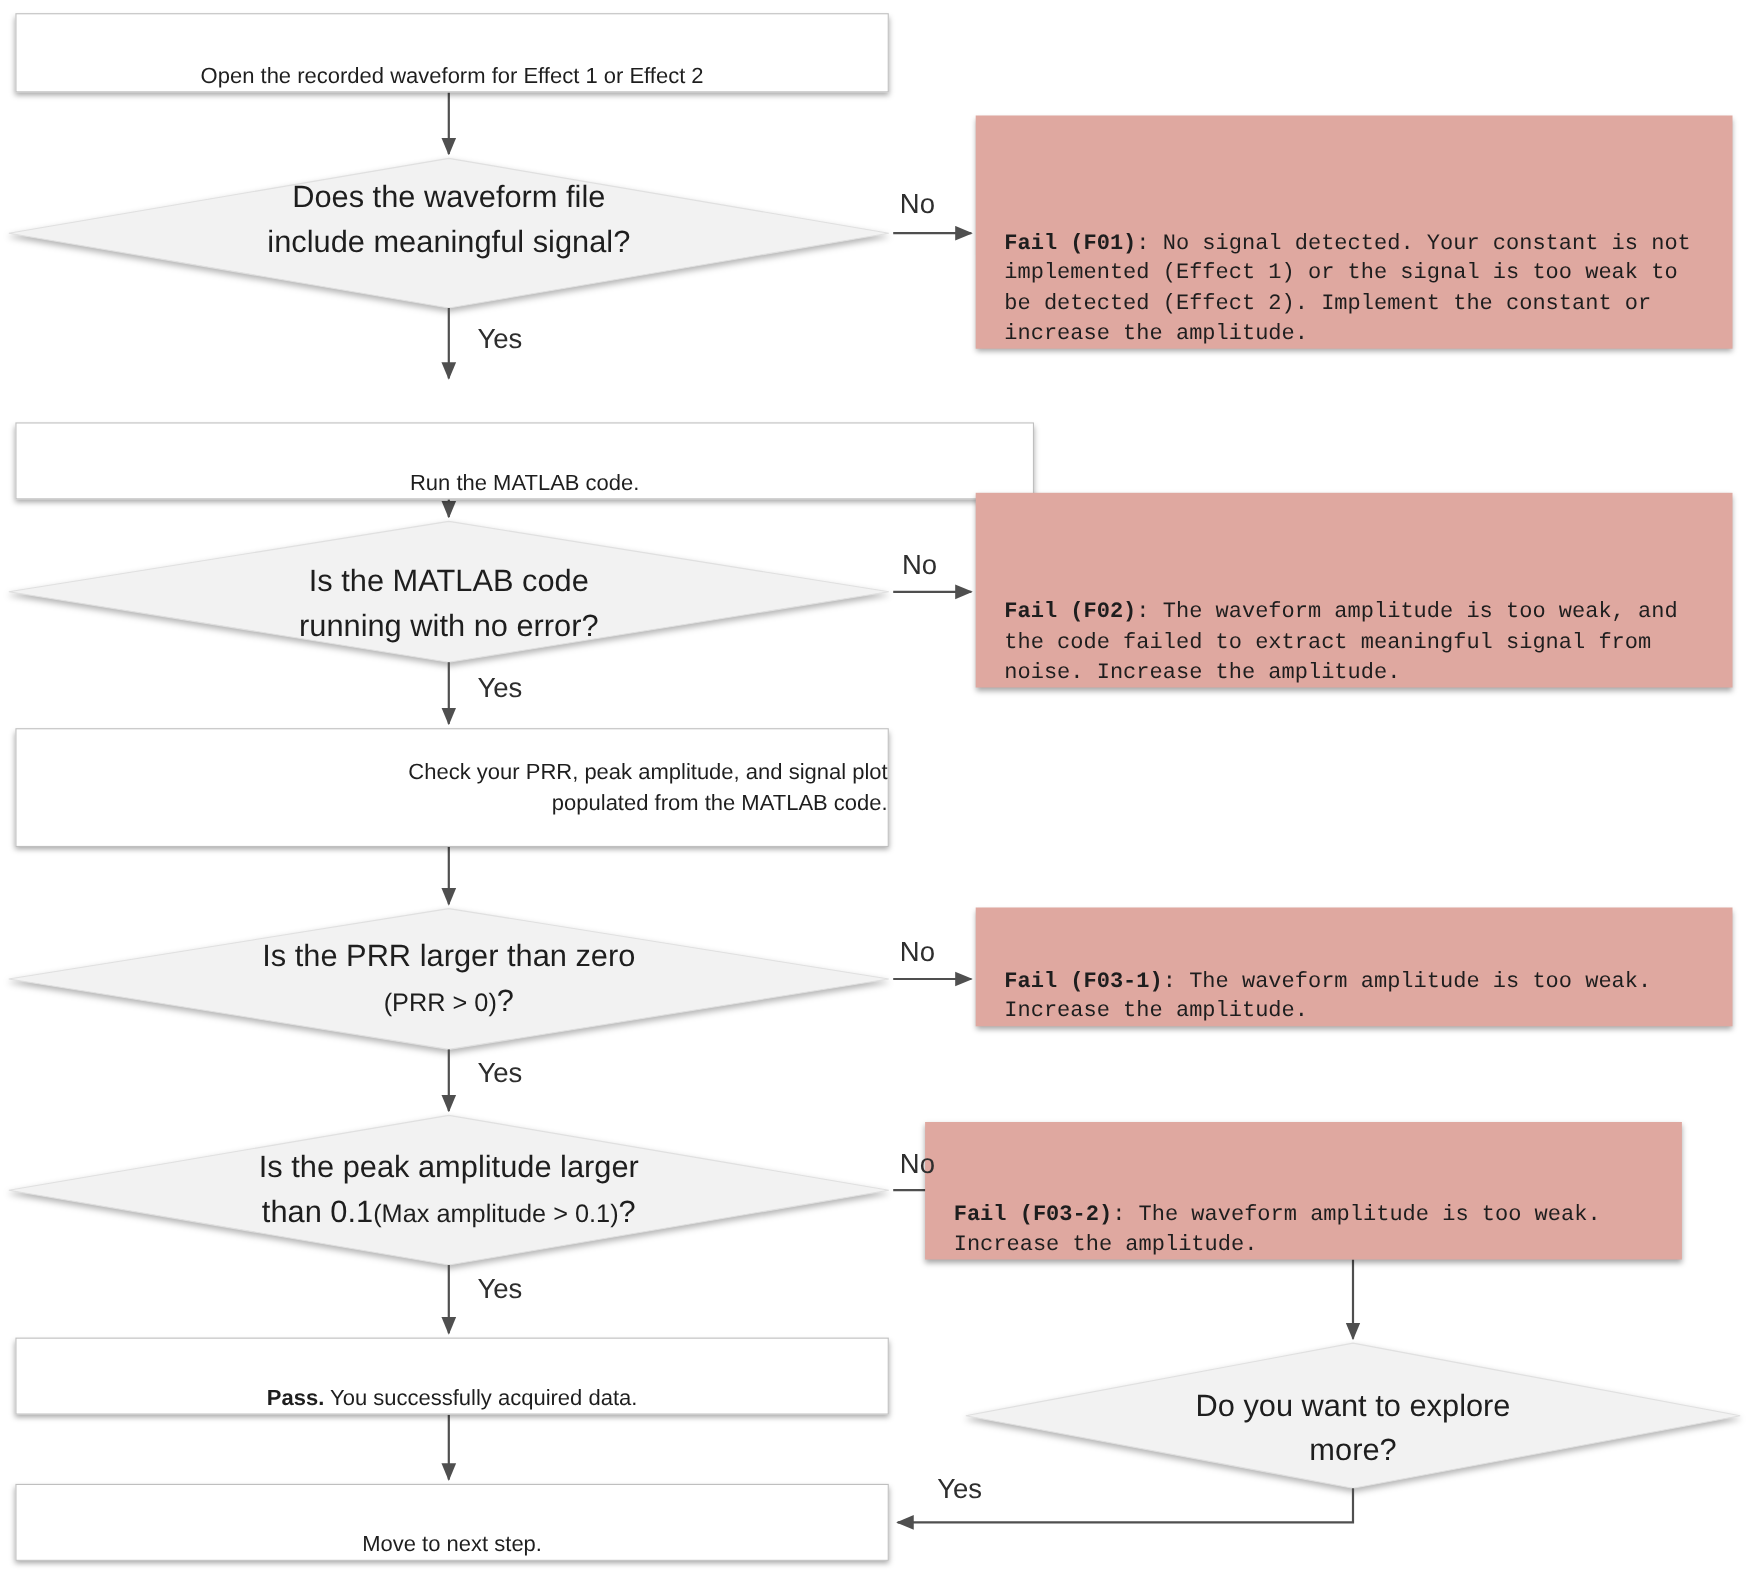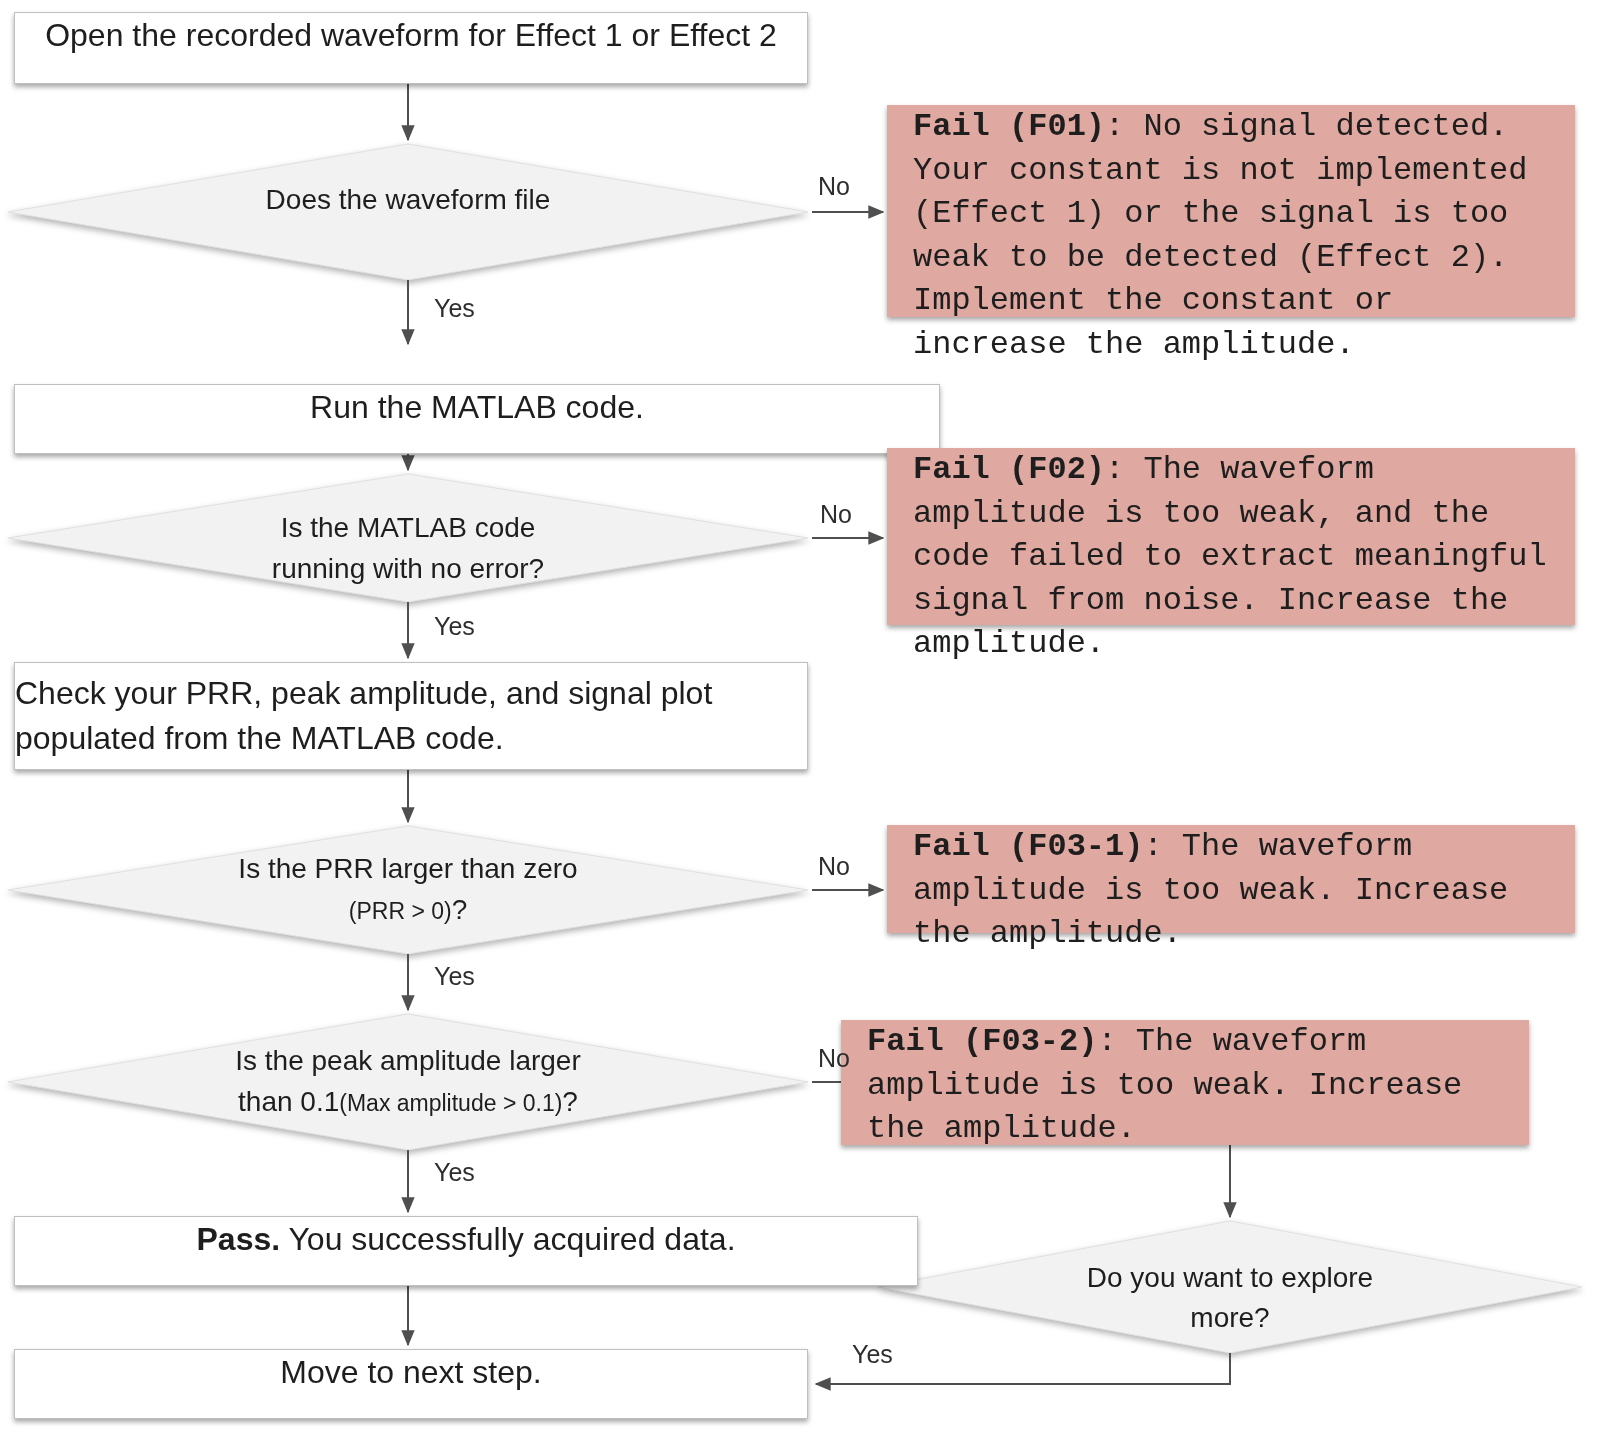--- a/index.html
+++ b/index.html
@@ -11,22 +11,22 @@
   }
   html,body{margin:0;padding:0;background:#ffffff;}
   .canvas{
     position:relative;width:1600px;height:1437px;background:#ffffff;
     font-family:"Liberation Sans", sans-serif;color:var(--text);overflow:hidden;
   }
   svg.layer{position:absolute;left:0;top:0;width:1600px;height:1437px;}
   .diamond{filter:drop-shadow(0px 3px 3px rgba(0,0,0,0.30));}
   .edge{stroke:var(--arrow);stroke-width:2;fill:none;}
   .node{
-    position:absolute;display:flex;align-items:flex-start;justify-content:center;
-    text-align:center;font-size:32px;line-height:1.4;box-sizing:border-box;
+    position:absolute;display:flex;align-items:flex-end;justify-content:center;
+    text-align:center;font-size:20px;line-height:1.4;box-sizing:border-box;
   }
   .rect{
     background:var(--box-fill);
     border:1px solid #bfbfbf;
     box-shadow:0 3px 5px rgba(0,0,0,0.35);
   }
   .fail{
     background:var(--fail-fill);
     box-shadow:0 3px 5px rgba(0,0,0,0.35);
     justify-content:flex-start;text-align:left;
@@ -83,21 +83,21 @@
 
   <div class="node rect" style="left:14px;top:348px;width:926px;height:70px;margin-top:36px;">
     <span>Run the MATLAB code.</span>
   </div>
 
   <div class="node rect" style="left:14px;top:662px;width:794px;height:108px;flex-direction:column;">
     <div>Check your PRR, peak amplitude, and signal plot</div>
     <div>populated from the MATLAB code.</div>
   </div>
 
-  <div class="node rect" style="left:14px;top:1216px;width:904px;height:70px;">
+  <div class="node rect" style="left:14px;top:1216px;width:794px;height:70px;">
     <span><b>Pass.</b><span> You successfully acquired data.</span></span>
   </div>
 
   <div class="node rect" style="left:14px;top:1349px;width:794px;height:70px;">
     <span>Move to next step.</span>
   </div>
 
   <div class="node fail" style="left:887px;top:105px;width:688px;height:212px;">
     <p><b>Fail (F01)</b><span>: No signal detected. Your constant is not implemented (Effect 1) or the signal is too weak to be detected (Effect 2). Implement the constant or increase the amplitude.</span></p>
   </div>
@@ -109,20 +109,21 @@
   <div class="node fail" style="left:887px;top:825px;width:688px;height:108px;">
     <p><b>Fail (F03-1)</b><span>: The waveform amplitude is too weak. Increase the amplitude.</span></p>
   </div>
 
   <div class="node fail" style="left:841px;top:1020px;width:688px;height:125px;">
     <p><b>Fail (F03-2)</b><span>: The waveform amplitude is too weak. Increase the amplitude.</span></p>
   </div>
 
   <div class="dtext" style="left:108px;top:148px;width:600px;height:104px;">
     <div>Does the waveform file</div>
+    <div>include meaningful signal?</div>
   </div>
 
   <div class="dtext" style="left:108px;top:497px;width:600px;height:104px;">
     <div>Is the MATLAB code</div>
     <div>running with no error?</div>
   </div>
 
   <div class="dtext" style="left:108px;top:838px;width:600px;height:104px;">
     <div>Is the PRR larger than zero</div>
     <div><span class="small">(PRR &gt; 0)</span><span>?</span></div>

